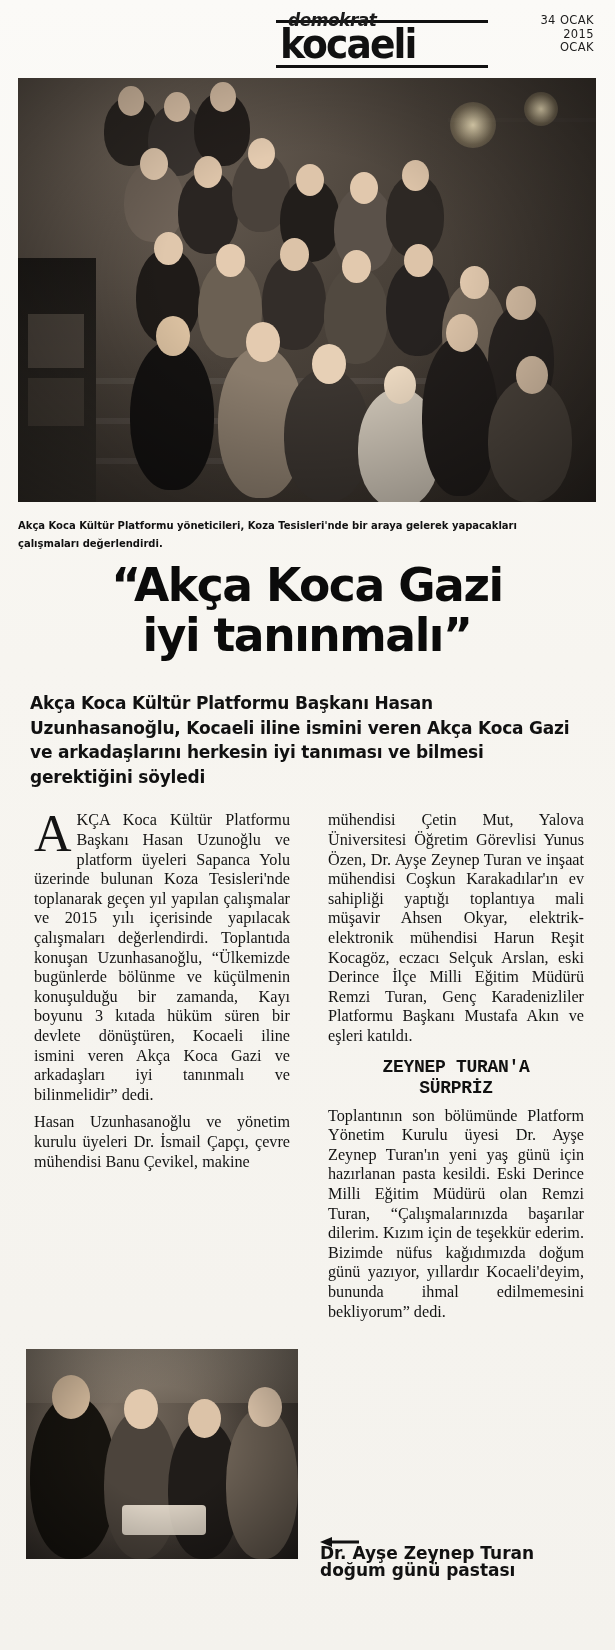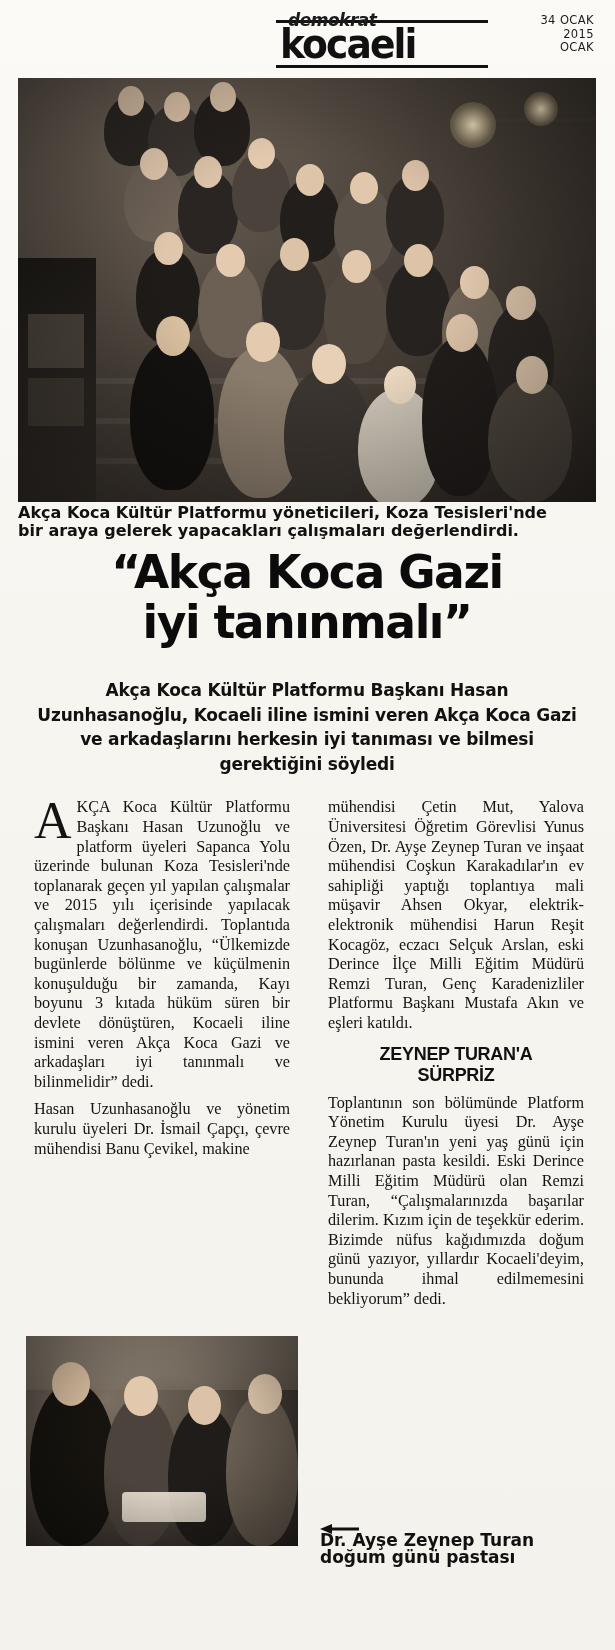--- a/index.html
+++ b/index.html
@@ -123,24 +123,24 @@
     background: radial-gradient(ellipse at 50% 45%, rgba(0,0,0,0) 35%, rgba(0,0,0,0.45) 100%);
   }
   .lamp {
     position: absolute;
     border-radius: 50%;
     background: radial-gradient(circle, rgba(255,240,200,0.95) 0%, rgba(255,230,170,0.25) 60%, rgba(255,230,170,0) 100%);
   }
 
   
   .caption {
-    margin-top: 2px;
-    font-family: "DejaVu Sans", sans-serif;
-    font-weight: bold;
-    font-size: 16px;
+    margin-top: 15px;
+    font-family: "DejaVu Sans", sans-serif;
+    font-weight: bold;
+    font-size: 10px;
     line-height: 18px;
     color: #111;
     width: 540px;
   }
 
   
   .headline {
     margin-top: 7px;
     text-align: center;
     font-family: "DejaVu Sans", sans-serif;
@@ -149,21 +149,21 @@
     line-height: 50px;
     letter-spacing: -1.5px;
     color: #0b0b0b;
     transform: scaleX(0.97);
   }
   .headline .l2 { display: block; }
 
   
   .deck {
     margin-top: 12px;
-    text-align: center;
+    text-align: left;
     font-family: "DejaVu Sans", sans-serif;
     font-weight: bold;
     font-size: 17px;
     line-height: 24.5px;
     color: #111;
     letter-spacing: -0.2px;
     padding: 0 12px;
   }
 
   
@@ -186,21 +186,21 @@
   .col p { margin: 8px; }
   .dropcap::first-letter {
     float: left;
     font-family: "Liberation Serif", serif;
     font-size: 52px;
     line-height: 42px;
     font-weight: normal;
     padding: 2px 5px 0 0;
   }
   .subhead {
-    font-family: Liberation Sans, sans-serif;
+    font-family: Liberation Mono, monospace;
     font-weight: bold;
     font-size: 18px;
     line-height: 21px;
     color: #111;
     margin: 8px 0 2px 0;
     letter-spacing: -0.3px;
   }
 
   
   .photo-bottom {

